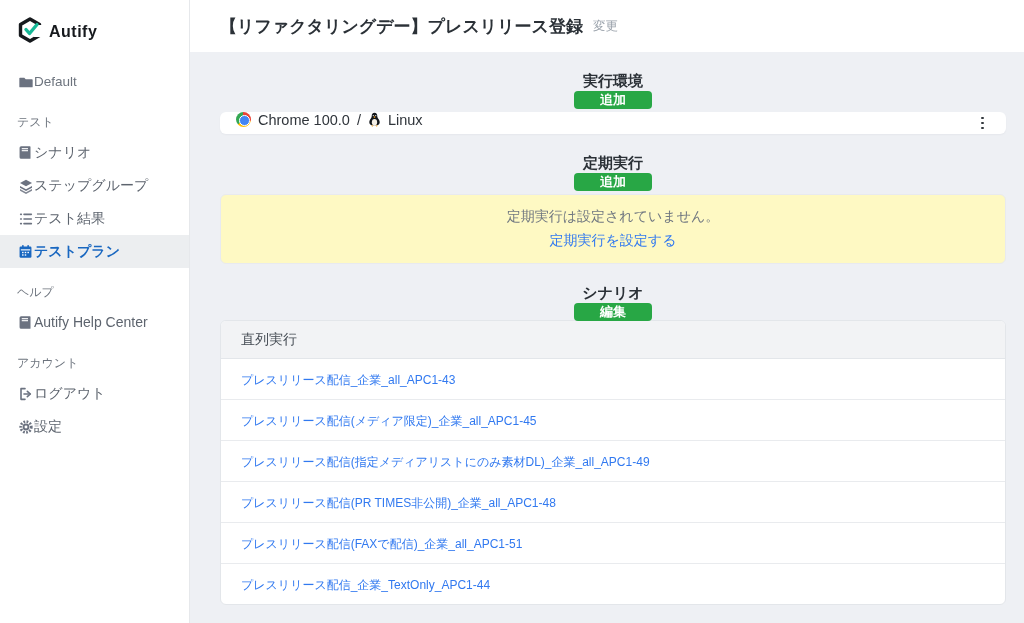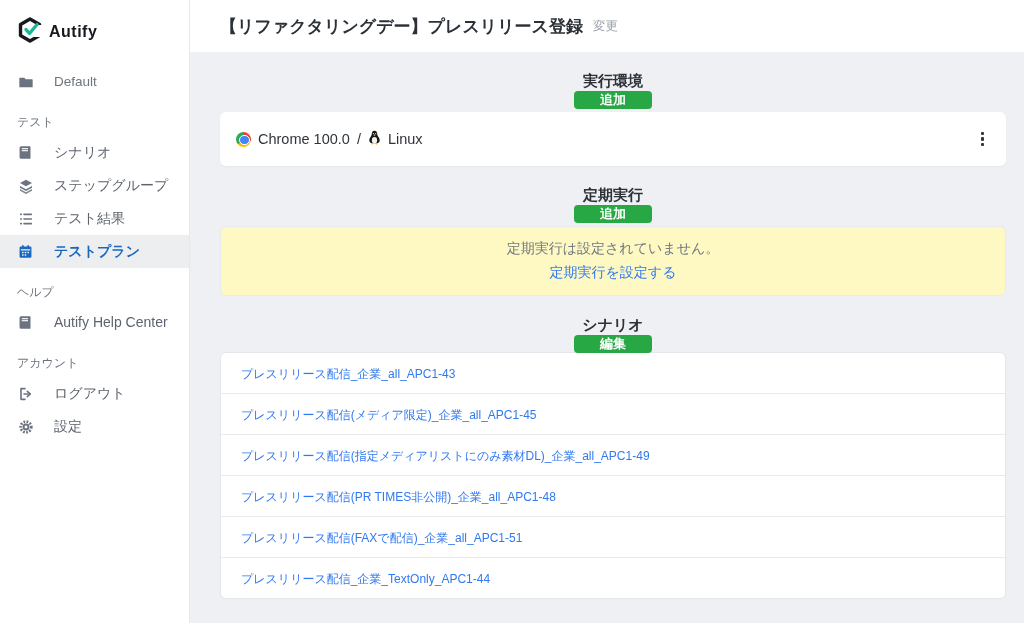--- a/index.html
+++ b/index.html
@@ -10,21 +10,21 @@
   }
 
   
   .sidebar {
     width:190px; min-width:190px; height:623px; background:#ffffff;
     border-right:1px solid #e6e8eb; display:flex; flex-direction:column;
   }
   .side-logo { display:flex; align-items:center; gap:6px; padding:17px 0 14px 17px; }
   .side-logo .brand-text { font-size:16px; font-weight:800; color:#16191d; letter-spacing:.5px; }
   .side-item {
-    display:flex; align-items:flex-start; gap:20px; padding:8px 17px;
+    display:flex; align-items:flex-start; gap:0; padding:8px 17px;
     font-size:14px; color:#5d646e; cursor:pointer; line-height:17px;
   }
   .side-item .ic { width:17px; height:17px; flex:0 0 17px; display:flex; align-items:center; justify-content:center; }
   .side-item svg { display:block; }
   .side-item.active { background:#eceef0; color:#1967c0; font-weight:bold; }
   .side-section { padding:16px 17px 5px; font-size:12px; color:#6d747e; }
   .ws-item { margin-top:4px; font-size:13.5px; color:#6d747e; }
 
   
   .main { flex:1; display:flex; flex-direction:column; }
@@ -43,22 +43,22 @@
   }
   .section-title { font-size:15px; font-weight:bold; color:#2b3137; }
   .btn-green {
     background:#28a745; color:#ffffff; border:none; border-radius:4px;
     font-size:13px; font-weight:bold; padding:0 26px; height:28px;
     cursor:pointer; font-family:inherit;text-align:center;
   }
 
   
   .env-card {
-    margin-top:12px; background:#ffffff; border-radius:6px; height:54px;
-    display:flex; align-items:center; padding:0 14px 0 16px; gap:7px;
+    margin-top:12px; background:#ffffff; border-radius:6px; height:22px;
+    display:flex; padding:0 14px 0 16px; gap:7px;
     box-shadow:0 1px 2px rgba(20,30,40,.04);
   }
   .env-text { font-size:14.5px; color:#30353b; }
   .chrome-icon {
     width:15px; height:15px; border-radius:50%; position:relative;
     background:conic-gradient(from 0deg,#ea4335 0 100deg,#fbbc05 0 225deg,#34a853 0 360deg);
   }
   .chrome-icon::after {
     content:""; position:absolute; left:3.2px; top:3.2px; width:8.6px; height:8.6px;
     background:#4285f4; border:1.6px solid #ffffff; border-radius:50%;
@@ -244,20 +244,21 @@
     <div class="sched-card">
       <div class="sched-empty">定期実行は設定されていません。</div>
       <a class="sched-link">定期実行を設定する</a>
     </div>
 
     <div class="section-header">
       <span class="section-title">シナリオ</span>
       <button class="btn-green">編集</button>
     </div>
     <div class="scn-table">
+      <div class="scn-head">直列実行</div>
       <div class="scn-row">
         <a>プレスリリース配信_企業_all_APC1-43</a>
       </div>
       <div class="scn-row">
         <a>プレスリリース配信(メディア限定)_企業_all_APC1-45</a>
       </div>
       <div class="scn-row">
         <a>プレスリリース配信(指定メディアリストにのみ素材DL)_企業_all_APC1-49</a>
       </div>
       <div class="scn-row">

